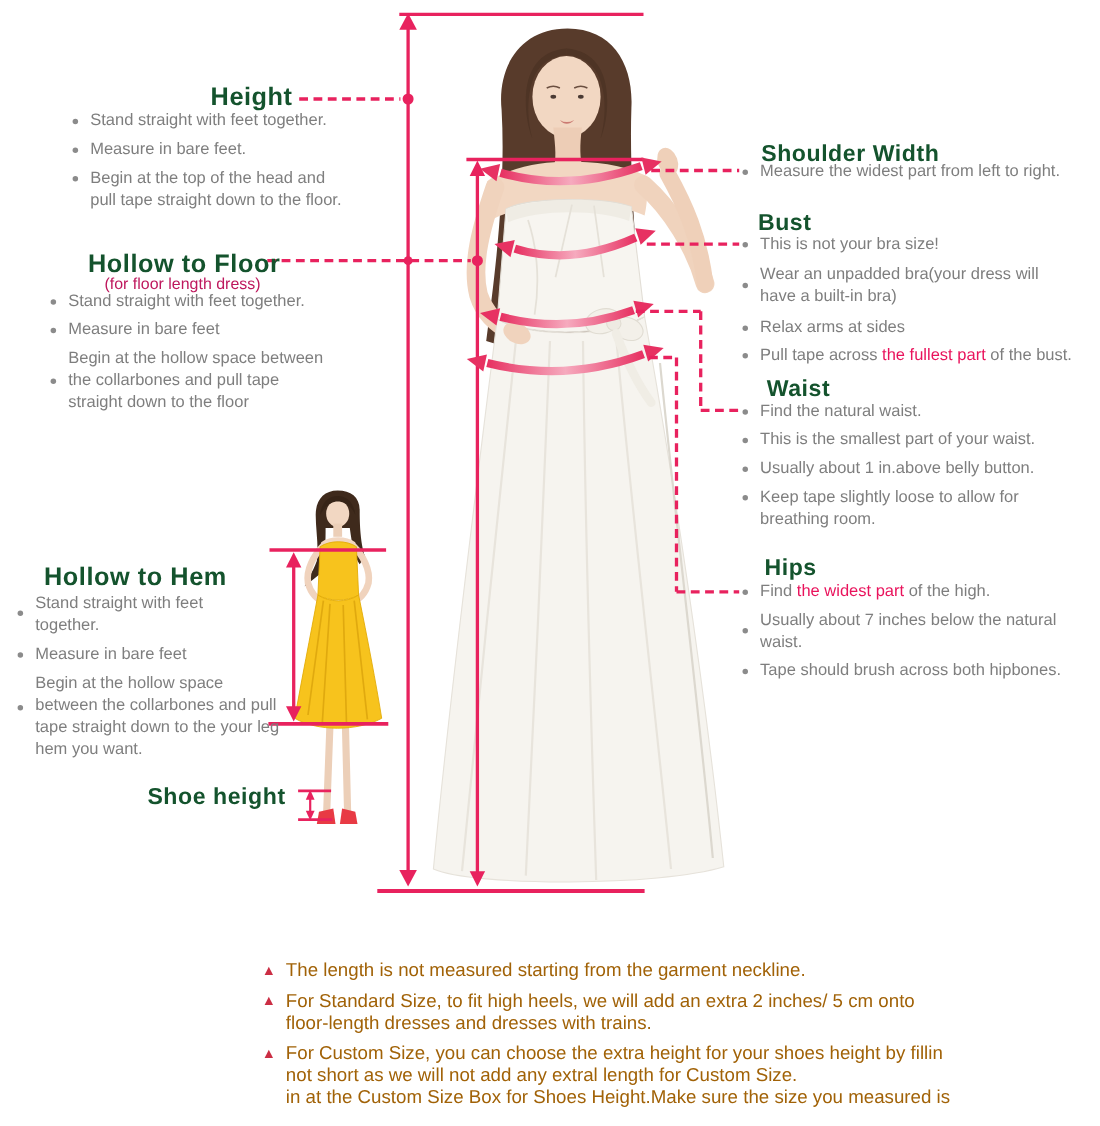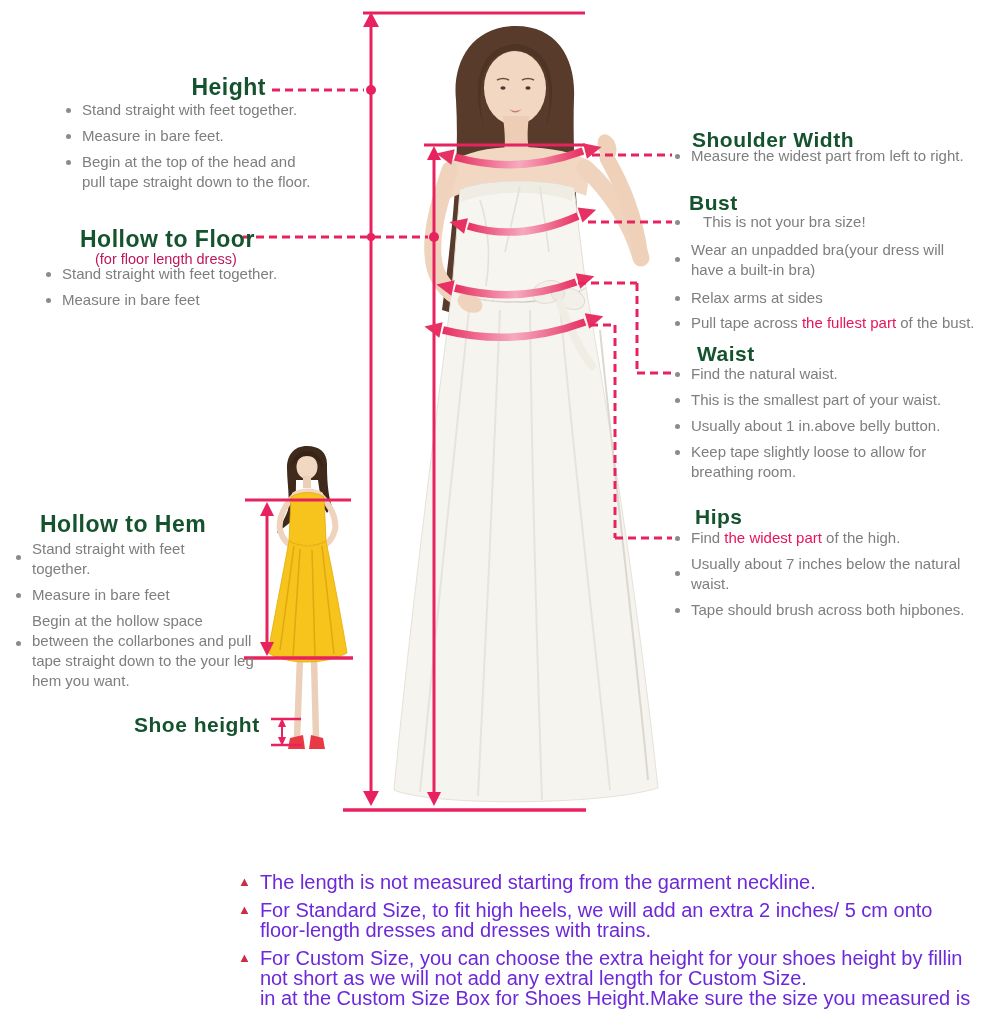--- a/index.html
+++ b/index.html
@@ -13,21 +13,21 @@
   .ttl.sm{font-size:21px;}
   .sub{color:#be185d;font-weight:normal;font-size:14.5px;white-space:nowrap;}
   ul.blist{list-style:none;margin:0;padding:0;}
   ul.blist li{display:flex;align-items:flex-start;margin:0 0 6px 0;}
   .blt{width:5px;height:5px;border-radius:50%;background:#8b8b8b;flex:none;margin:8px 11px 0 0;}
   .txt{color:#7e7e7e;font-size:15px;line-height:20px;}
   .ln{display:block;white-space:nowrap;}
   .hl{color:#e9135c;}
   .notes .note{display:flex;align-items:flex-start;margin-bottom:8px;}
   .tri{color:#cb2e44;font-size:13px;line-height:20px;flex:none;margin-right:9px;}
-  .ntxt{color:#6d28d9;font-size:20px;line-height:20px;}
+  .ntxt{color:#a16207;font-size:17px;line-height:20px;}
   .ntxt .ln{white-space:nowrap;}
 </style>
 </head>
 <body>
 
 <svg width="1000" height="1024" viewBox="0 0 1000 1024">
   <defs>
     <linearGradient id="gradPink" x1="0" y1="0" x2="1" y2="0">
       <stop offset="0" stop-color="#e73162"></stop>
       <stop offset="0.5" stop-color="#f6aabe"></stop>
@@ -184,20 +184,28 @@
     <span class="txt">
         <span class="ln">Stand straight with feet together.</span>
       </span>
     </li>
   <li>
       <span class="blt"></span>
     <span class="txt">
         <span class="ln">Measure in bare feet</span>
       </span>
     </li>
+  <li>
+      <span class="blt" style="margin-top:28px;"></span>
+    <span class="txt">
+        <span class="ln">Begin at the hollow space between</span>
+        <span class="ln">the collarbones and pull tape</span>
+        <span class="ln">straight down to the floor</span>
+      </span>
+    </li>
 </ul>
 
 <div class="abs" style="left:40px;top:511px;">
   <span class="ttl">Hollow to Hem</span>
 </div>
 <ul class="blist abs" style="left:16px;top:539px;width:260px;">
   <li>
       <span class="blt" style="margin-top:16px;"></span>
     <span class="txt">
         <span class="ln">Stand straight with feet</span>
@@ -234,21 +242,21 @@
     <span class="txt">
         <span class="ln">Measure the widest part from left to right.</span>
       </span>
     </li>
 </ul>
 
 <div class="abs" style="left:689px;top:191px;">
   <span class="ttl sm">Bust</span>
 </div>
 <ul class="blist abs" style="left:675px;top:212px;width:320px;">
-  <li style="margin-bottom:8px;gap:12px;">
+  <li style="margin-bottom:8px;">
       <span class="blt"></span>
     <span class="txt">
         <span class="ln">This is not your bra size!</span>
       </span>
     </li>
   <li style="margin-bottom:8px;">
       <span class="blt" style="margin-top:17px;"></span>
     <span class="txt">
         <span class="ln">Wear an unpadded bra(your dress will</span>
         <span class="ln">have a built-in bra)</span>

